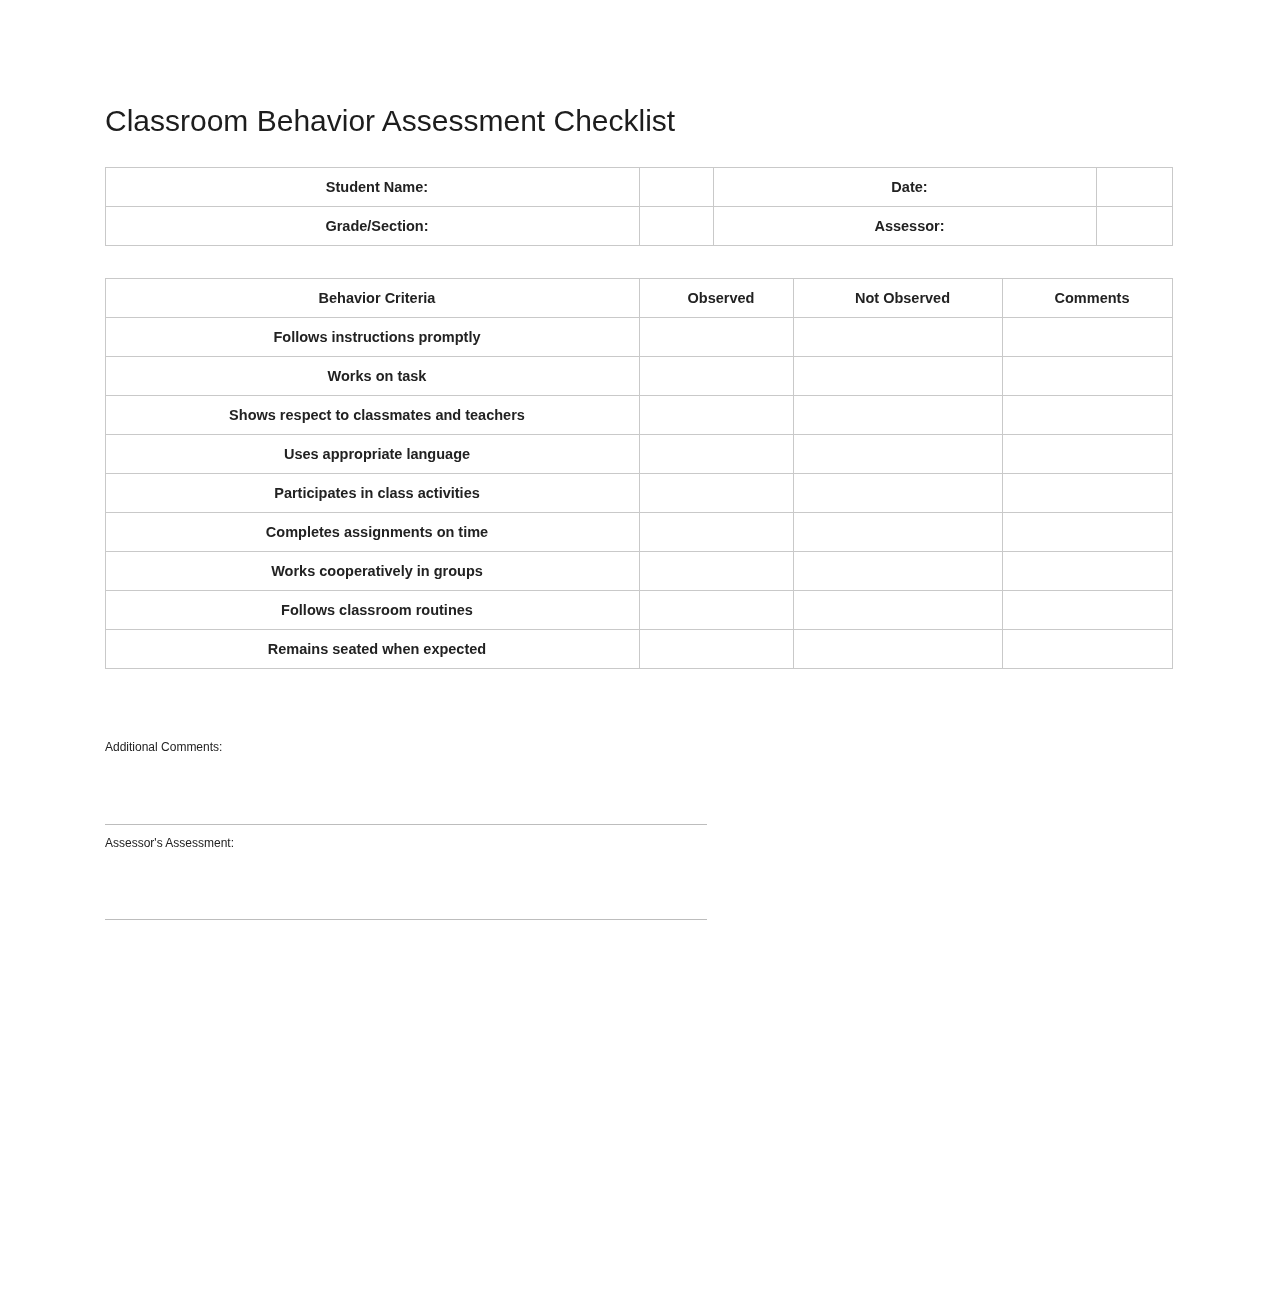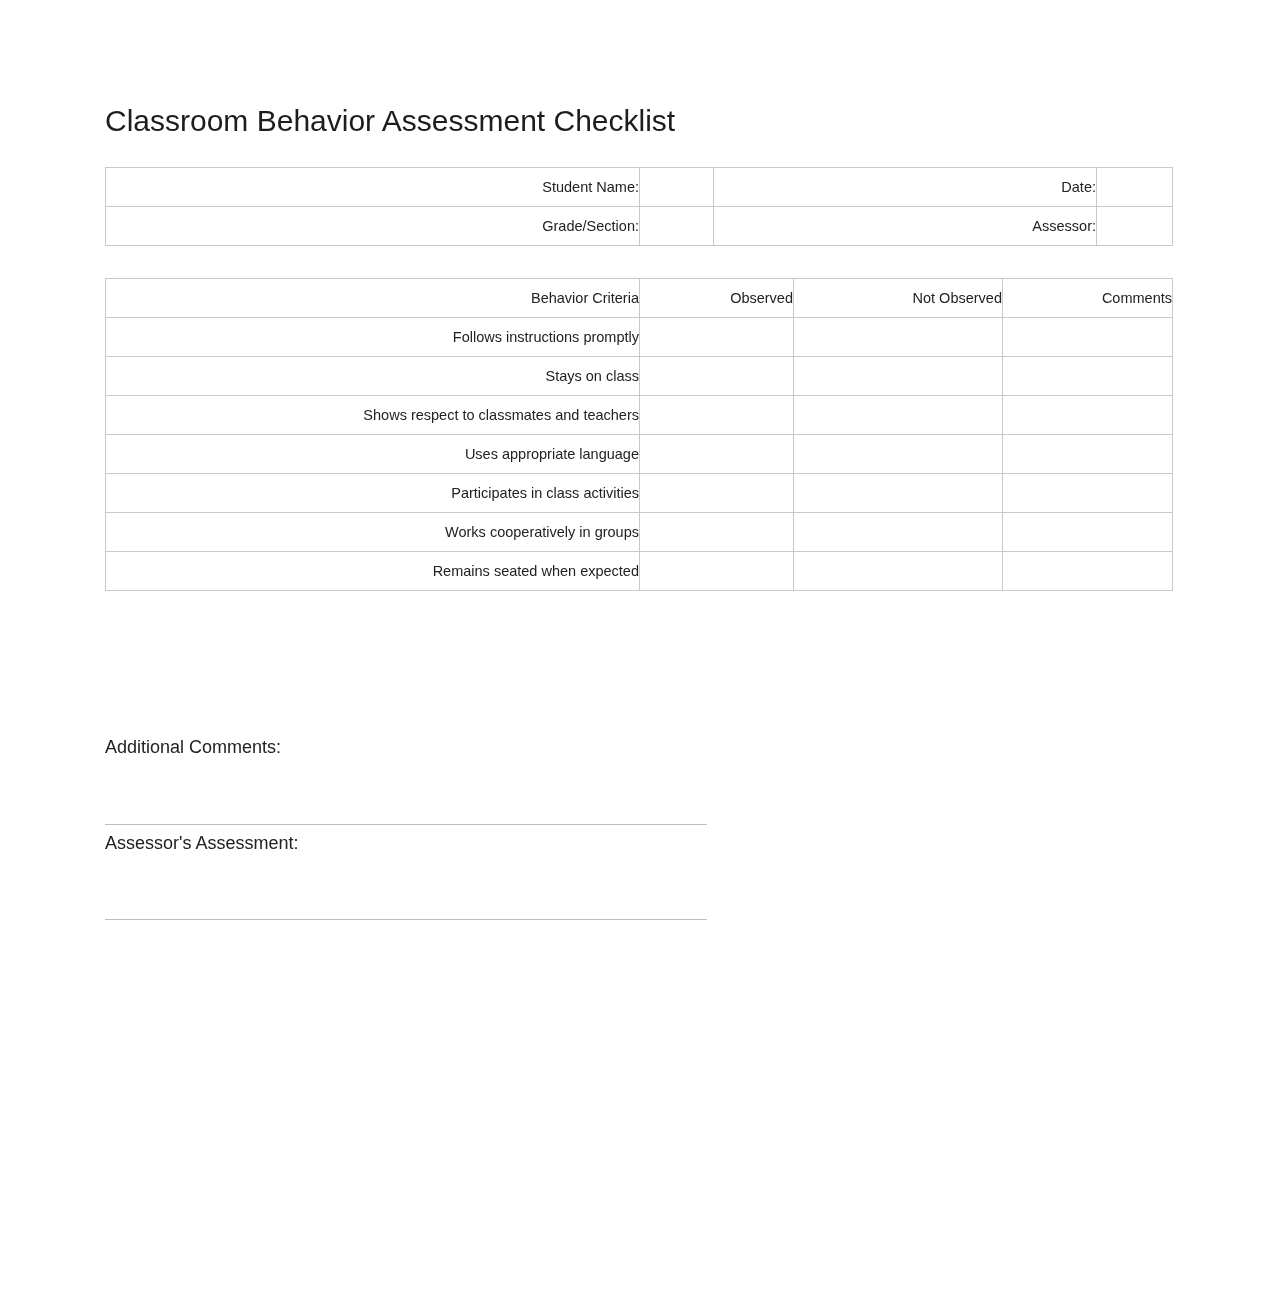--- a/index.html
+++ b/index.html
@@ -41,22 +41,22 @@
     border-collapse: collapse;
     table-layout: fixed;
     font-size: 14.5px;
     line-height: 18px;
     color: #222222;
   }
   table.grid td,
   table.grid th {
     border: 1px solid #c9c9c9;
     padding: 0 0 0 9px;
-    text-align: right;
-    font-weight: 400;
+    text-align: center;
+    font-weight: 700;
     vertical-align: middle;
     overflow: hidden;
     white-space: nowrap;
   }
 
   
   #info-table {
     left: 105px;
     top: 167px;
     width: 1067px;
@@ -84,21 +84,21 @@
   
   .footer-block {
     position: absolute;
     left: 105px;
     width: 602px;
   }
   #comments-block { top: 738px; }
   #signature-block { top: 834px; }
 
   .footer-label {
-    font-size: 18px;
+    font-size: 12px;
     line-height: 19px;
     color: #222222;
     white-space: nowrap;
   }
   .write-rule {
     position: absolute;
     left: 105px;
     width: 602px;
     height: 0;
     border-top: 1px solid #bdbdbd;
@@ -152,21 +152,21 @@
       </tr>
     </thead>
     <tbody>
       <tr>
         <td>Follows instructions promptly</td>
         <td></td>
         <td></td>
         <td></td>
       </tr>
       <tr>
-        <td>Stays on class</td>
+        <td>Works on task</td>
         <td></td>
         <td></td>
         <td></td>
       </tr>
       <tr>
         <td>Shows respect to classmates and teachers</td>
         <td></td>
         <td></td>
         <td></td>
       </tr>
@@ -176,21 +176,33 @@
         <td></td>
         <td></td>
       </tr>
       <tr>
         <td>Participates in class activities</td>
         <td></td>
         <td></td>
         <td></td>
       </tr>
       <tr>
+        <td>Completes assignments on time</td>
+        <td></td>
+        <td></td>
+        <td></td>
+      </tr>
+      <tr>
         <td>Works cooperatively in groups</td>
+        <td></td>
+        <td></td>
+        <td></td>
+      </tr>
+      <tr>
+        <td>Follows classroom routines</td>
         <td></td>
         <td></td>
         <td></td>
       </tr>
       <tr>
         <td>Remains seated when expected</td>
         <td></td>
         <td></td>
         <td></td>
       </tr>

